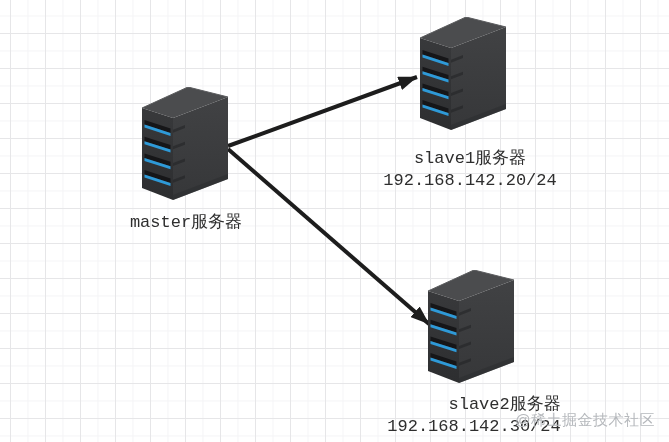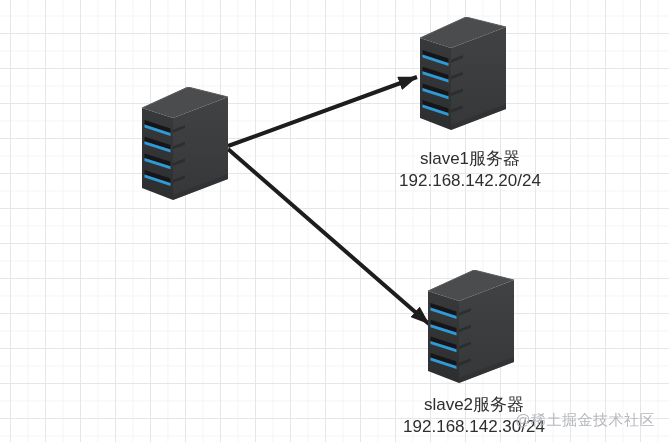--- a/index.html
+++ b/index.html
@@ -35,20 +35,21 @@
 
   .node-label {
     position: absolute;
     z-index: 3;
     transform: translateX(-50%);
     text-align: center;
     white-space: nowrap;
     color: #2e2e2e;
     font-size: 17px;
     line-height: 22px;
+    font-family: Liberation Mono, monospace;
   }
 
   .watermark {
     position: absolute;
     right: 14px;
     bottom: 12px;
     z-index: 4;
     color: #b5b8bc;
     font-size: 15px;
     letter-spacing: 0.5px;
@@ -110,33 +111,34 @@
       </marker>
     </defs>
     <line x1="228" y1="146" x2="417" y2="77" stroke="#1d1d1d" stroke-width="4" marker-end="url(#arrowhead)"></line>
     <line x1="228" y1="149" x2="429" y2="324" stroke="#1d1d1d" stroke-width="4" marker-end="url(#arrowhead)"></line>
   </svg>
 
   <svg class="node-icon" style="left:142px; top:87px;" width="86" height="113">
     <use href="#server-icon" xlink:href="#server-icon"></use>
   </svg>
   <div class="node-label" style="left:186px; top:212px;">
+    <div>master服务器</div>
   </div>
 
   <svg class="node-icon" style="left:420px; top:17px;" width="86" height="113">
     <use href="#server-icon" xlink:href="#server-icon"></use>
   </svg>
   <div class="node-label" style="left:470px; top:148px;">
     <div>slave1服务器</div>
     <div>192.168.142.20/24</div>
   </div>
 
   <svg class="node-icon" style="left:428px; top:270px;" width="86" height="113">
     <use href="#server-icon" xlink:href="#server-icon"></use>
   </svg>
-  <div class="node-label" style="left:474px; top:394px;">
+  <div class="node-label" style="left:474px; top:394px;text-align:right;">
     <div>slave2服务器</div>
     <div>192.168.142.30/24</div>
   </div>
 
   <div class="watermark">@稀土掘金技术社区</div>
 
 </div>
 
 </body></html>

